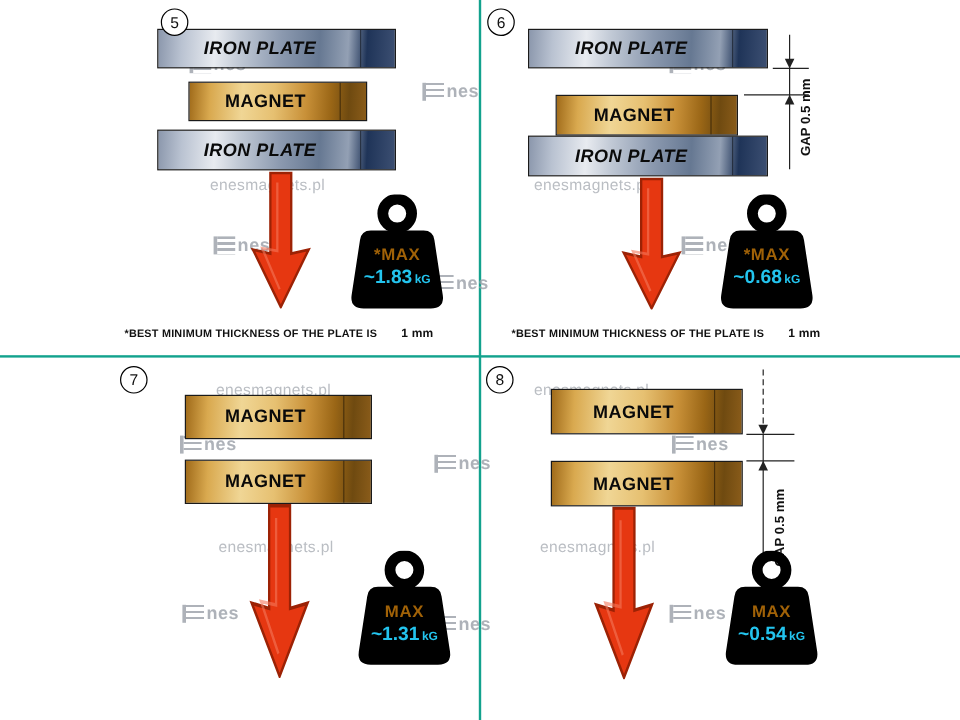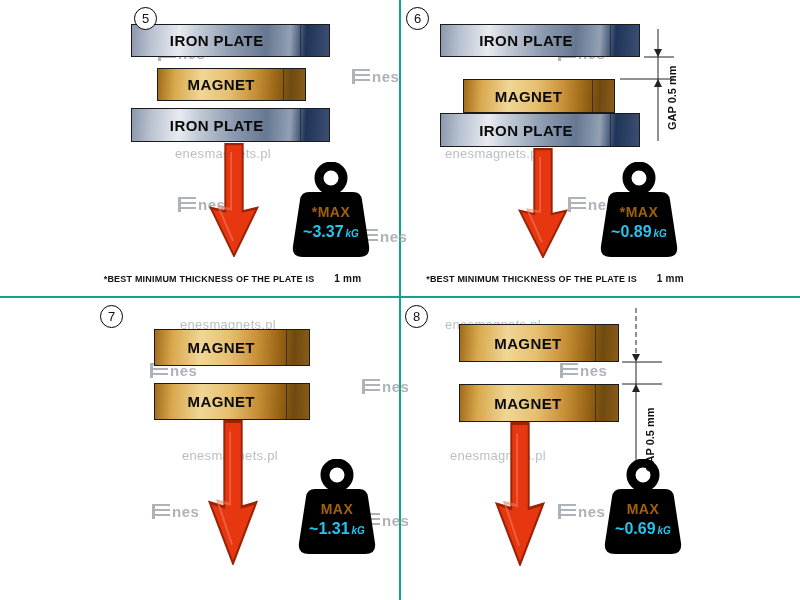--- a/index.html
+++ b/index.html
@@ -7,37 +7,37 @@
         font-family:"Liberation Sans",sans-serif;color:#111;}
   .divider-v{position:absolute;left:399px;top:0;width:2px;height:600px;background:#12a28d;}
   .divider-h{position:absolute;left:0;top:296px;width:800px;height:2px;background:#12a28d;}
 
   .num-circle{position:absolute;width:21px;height:21px;border:1.5px solid #000;border-radius:50%;
               display:flex;align-items:center;justify-content:center;font-size:13px;background:#fff;z-index:5;}
 
   .bar{position:absolute;border:1px solid #1a1a1a;display:flex;align-items:center;box-sizing:border-box;z-index:3;}
   .bar::after{content:"";position:absolute;right:14%;top:0;bottom:0;width:1px;background:rgba(0,0,0,.45);}
   .iron-plate{background:linear-gradient(93deg,#8b97ac 0%,#b9c2d1 10%,#e8ebf0 24%,#c2cad6 34%,
-              #8b99af 52%,#667892 68%,#93a0b4 80%,#1f3458 88%,#3c4f72 100%);}
+              #8b99af 52%,#667892 68%,#93a0b4 80%,#1f3458 88%,#3c4f72 100%);font-style:italic;}
   .magnet-bar{background:linear-gradient(93deg,#a06b1a 0%,#d9a94f 12%,#f0d695 30%,#e6c071 48%,
               #c89038 66%,#9a6616 80%,#6f4a10 90%,#8a5c1a 100%);}
   .bar-label{width:86%;text-align:center;font-size:15px;font-weight:bold;letter-spacing:.4px;color:#0a0a0a;}
 
   .arrow{position:absolute;z-index:2;}
   .dim{position:absolute;z-index:4;}
   .gap-label{position:absolute;writing-mode:vertical-rl;transform:rotate(180deg);
              font-size:11px;font-weight:bold;white-space:nowrap;display:flex;align-items:center;z-index:4;}
 
   .kettlebell{position:absolute;width:92px;height:97px;z-index:4;}
   .kettlebell svg{position:absolute;left:0;top:0;}
   .kb-label{position:absolute;top:42px;width:100%;text-align:center;
             color:#a16207;font-size:14px;font-weight:bold;letter-spacing:.5px;}
   .kb-value{position:absolute;top:61px;width:100%;text-align:center;
             color:#23c4ee;font-size:16px;font-weight:bold;}
-  .kb-unit{font-size:10px;margin-left:2px;font-style:italic;}
+  .kb-unit{font-size:10px;margin-left:2px;}
 
   .caption{position:absolute;text-align:center;font-size:9px;font-weight:700;letter-spacing:.2px;z-index:4;}
   .cap-bold{margin-left:20px;font-weight:900;font-size:10px;}
 
   .wm-text{position:absolute;color:#b3b7bd;font-size:13px;letter-spacing:.3px;opacity:.9;z-index:1;}
   .enes-logo{position:absolute;display:flex;align-items:center;gap:2px;color:#9aa0a8;opacity:.8;z-index:1;justify-content:flex-end;}
   .enes-lines{width:15px;height:15px;border-left:3px solid currentColor;
               background:repeating-linear-gradient(to bottom,currentColor 0 2px,transparent 2px 5px);}
   .enes-text{font-size:15px;font-weight:600;letter-spacing:.5px;}
 </style>
@@ -120,21 +120,21 @@
   <svg class="arrow" style="left:205px;top:143px;width:58px;height:114px" viewBox="0 0 60 100" preserveAspectRatio="none">
     <polygon points="21,1 39,1 39,60 54,57 30,99 6,57 21,60" fill="#e63711" stroke="#9c2205" stroke-width="2"></polygon>
     <polyline points="27,8 27,58 14,56 29,86" fill="none" stroke="#f4765a" stroke-width="2" opacity=".6"></polyline>
   </svg>
   <div class="kettlebell" style="left:285px;top:162px">
     <svg width="92" height="97" viewBox="0 0 92 97">
       <circle cx="46" cy="16" r="12" fill="none" stroke="#000" stroke-width="9"></circle>
       <path d="M24 30 L68 30 Q76 30 77 38 L84 84 Q85.5 95 74 95 L18 95 Q6.5 95 8 84 L15 38 Q16 30 24 30 Z" fill="#000"></path>
     </svg>
     <div class="kb-label">*MAX</div>
-    <div class="kb-value"><span>~3.37</span><span class="kb-unit">kG</span></div>
+    <div class="kb-value"><span>~1.83</span><span class="kb-unit">kG</span></div>
   </div>
   <div class="caption" style="left:35px;top:273px;width:395px">
     <span>*BEST MINIMUM THICKNESS OF THE PLATE IS</span><b class="cap-bold">1 mm</b>
   </div>
 
   <div class="num-circle" style="left:406px;top:7px">
       <span>6</span>
     </div>
   <div class="bar iron-plate" style="left:440px;top:24px;width:200px;height:33px">
       <span class="bar-label">IRON PLATE</span>
@@ -156,21 +156,21 @@
   <svg class="arrow" style="left:514px;top:148px;width:58px;height:110px" viewBox="0 0 60 100" preserveAspectRatio="none">
     <polygon points="21,1 39,1 39,60 54,57 30,99 6,57 21,60" fill="#e63711" stroke="#9c2205" stroke-width="2"></polygon>
     <polyline points="27,8 27,58 14,56 29,86" fill="none" stroke="#f4765a" stroke-width="2" opacity=".6"></polyline>
   </svg>
   <div class="kettlebell" style="left:593px;top:162px">
     <svg width="92" height="97" viewBox="0 0 92 97">
       <circle cx="46" cy="16" r="12" fill="none" stroke="#000" stroke-width="9"></circle>
       <path d="M24 30 L68 30 Q76 30 77 38 L84 84 Q85.5 95 74 95 L18 95 Q6.5 95 8 84 L15 38 Q16 30 24 30 Z" fill="#000"></path>
     </svg>
     <div class="kb-label">*MAX</div>
-    <div class="kb-value"><span>~0.89</span><span class="kb-unit">kG</span></div>
+    <div class="kb-value"><span>~0.68</span><span class="kb-unit">kG</span></div>
   </div>
   <div class="caption" style="left:410px;top:273px;width:290px">
     <span>*BEST MINIMUM THICKNESS OF THE PLATE IS</span><b class="cap-bold">1 mm</b>
   </div>
 
   <div class="num-circle" style="left:100px;top:305px">
       <span>7</span>
     </div>
   <div class="bar magnet-bar" style="left:154px;top:329px;width:156px;height:37px">
       <span class="bar-label">MAGNET</span>
@@ -212,16 +212,16 @@
   <svg class="arrow" style="left:491px;top:422px;width:58px;height:144px" viewBox="0 0 60 100" preserveAspectRatio="none">
     <polygon points="21,1 39,1 39,60 54,57 30,99 6,57 21,60" fill="#e63711" stroke="#9c2205" stroke-width="2"></polygon>
     <polyline points="27,8 27,58 14,56 29,86" fill="none" stroke="#f4765a" stroke-width="2" opacity=".6"></polyline>
   </svg>
   <div class="kettlebell" style="left:597px;top:459px">
     <svg width="92" height="97" viewBox="0 0 92 97">
       <circle cx="46" cy="16" r="12" fill="none" stroke="#000" stroke-width="9"></circle>
       <path d="M24 30 L68 30 Q76 30 77 38 L84 84 Q85.5 95 74 95 L18 95 Q6.5 95 8 84 L15 38 Q16 30 24 30 Z" fill="#000"></path>
     </svg>
     <div class="kb-label">MAX</div>
-    <div class="kb-value"><span>~0.69</span><span class="kb-unit">kG</span></div>
+    <div class="kb-value"><span>~0.54</span><span class="kb-unit">kG</span></div>
   </div>
 
 </div>
 
 </body></html>

